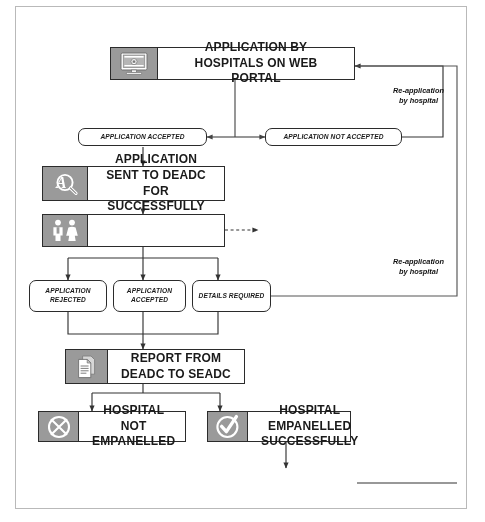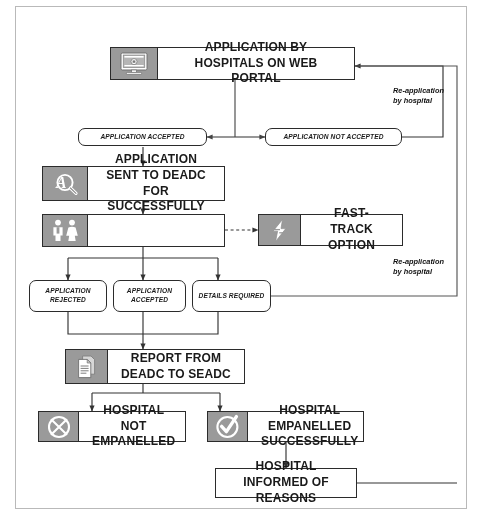--- a/index.html
+++ b/index.html
@@ -81,20 +81,21 @@
     padding: 1px 2px;
   }
   .edge-note {
     position: absolute;
     font-size: 7.4px;
     font-weight: bold;
     font-style: italic;
     color: #111111;
     line-height: 1.35;
     white-space: pre-line;
+    text-align: center;
   }
   .icon-svg { display: block; }
 </style>
 </head>
 <body>
 
 <div id="page">
 
   <div id="outer-frame"></div>
 
@@ -194,30 +195,20 @@
           <rect x="8.6" y="9.2" width="2.8" height="6.4" fill="#9a9a9a"></rect>
         </g>
         <g fill="#ffffff">
           <circle cx="24" cy="4.6" r="2.9"></circle>
           <path d="M20.4,9.4 q3.6,-1.3 7.2,0 l2.2,8.4 h-3 l0.9,5.2 h-7.4 l0.9,-5.2 h-3 z"></path>
         </g>
       </svg>
     </div>
   </div>
 
-  <div class="node" style="left:258px; top:214px; width:145px; height:32px;">
-    <div class="icon-cell" style="width:41px;">
-      <svg class="icon-svg" width="24" height="25" viewBox="0 0 24 25" xmlns="http://www.w3.org/2000/svg">
-        <path d="M14.5,1.5 L5,13.2 h4.6 L7.6,23.4 L17.8,10.6 h-4.8 z" fill="#ffffff" stroke="#8f8f8f" stroke-width="0.7"></path>
-        <line x1="3.6" y1="11.6" x2="12" y2="11.6" stroke="#9a9a9a" stroke-width="1.3"></line>
-        <line x1="11.2" y1="14.8" x2="19.4" y2="14.8" stroke="#9a9a9a" stroke-width="1.3"></line>
-      </svg>
-    </div>
-    <div class="label-cell">FAST-TRACK OPTION</div>
-  </div>
 
   <div class="edge-note" style="left:393px; top:257px;">Re-application
 by hospital</div>
 
   <div class="pill" style="left:29px; top:280px; width:78px; height:32px;">
     <span>APPLICATION REJECTED</span>
   </div>
 
   <div class="pill" style="left:113px; top:280px; width:73px; height:32px;">
     <span>APPLICATION ACCEPTED</span>
@@ -247,27 +238,24 @@
           <line x1="6.6" y1="12" x2="14.6" y2="12"></line>
           <line x1="6.6" y1="14.4" x2="14.6" y2="14.4"></line>
           <line x1="6.6" y1="16.8" x2="14.6" y2="16.8"></line>
           <line x1="6.6" y1="19.2" x2="12.4" y2="19.2"></line>
         </g>
       </svg>
     </div>
     <div class="label-cell">REPORT FROM DEADC TO SEADC</div>
   </div>
 
-  <div class="node" style="left:207px; top:411px; width:157px; height:31px;">
+  <div class="node" style="left:207px; top:411px; width:144px; height:31px;">
     <div class="icon-cell" style="width:39px;">
       <svg class="icon-svg" width="26" height="25" viewBox="0 0 26 25" xmlns="http://www.w3.org/2000/svg">
         <circle cx="12.4" cy="13" r="10" fill="none" stroke="#ffffff" stroke-width="2.1"></circle>
         <path d="M6.6,12.4 L11.4,17.6 L21.4,2.6" fill="none" stroke="#ffffff" stroke-width="3.4" stroke-linecap="round" stroke-linejoin="round"></path>
       </svg>
     </div>
     <div class="label-cell">HOSPITAL EMPANELLED SUCCESSFULLY</div>
   </div>
 
-  <div class="node" style="left:215px; top:468px; width:142px; height:30px;">
-    <div class="label-cell">HOSPITAL INFORMED OF REASONS</div>
-  </div>
 
 </div>
 
 </body></html>

